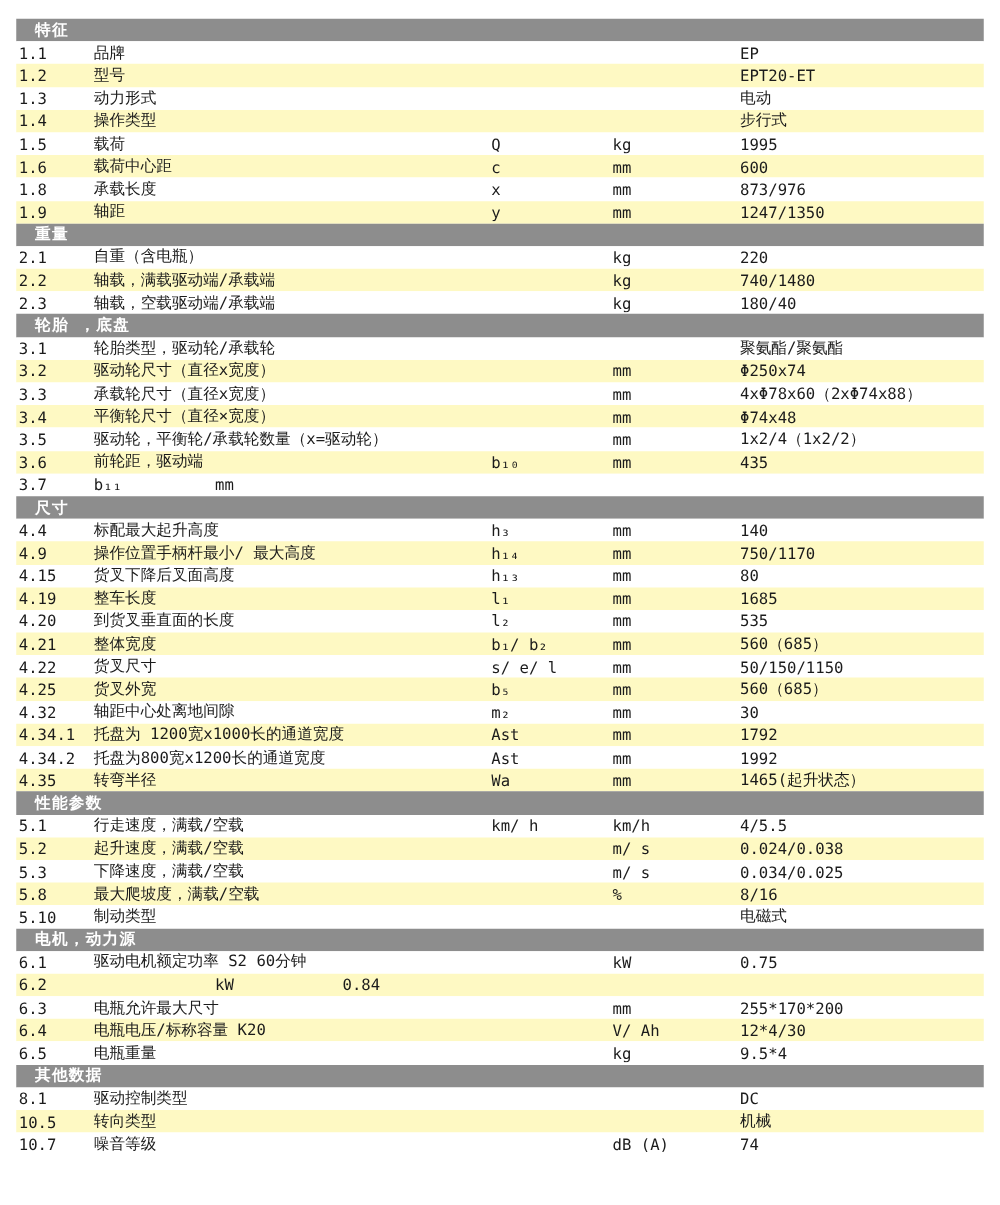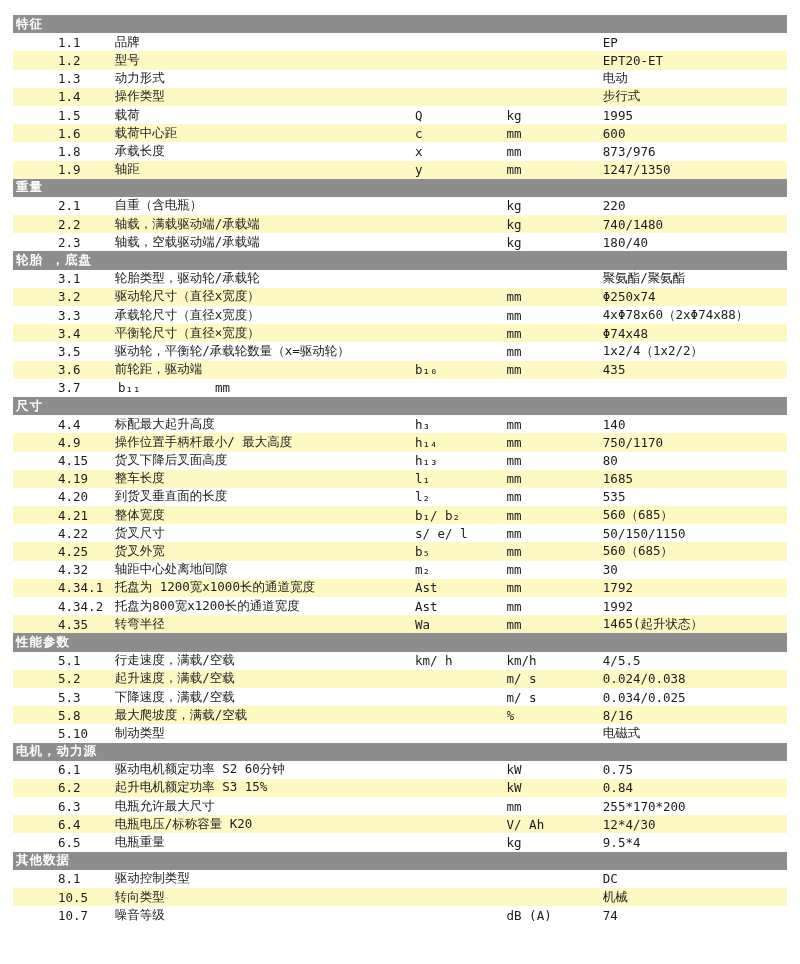--- a/index.html
+++ b/index.html
@@ -21,42 +21,42 @@
     width: 774px;
   }
   .sec {
     height: 18.2px;
     background: #8d8d8d;
     color: #ffffff;
     font-size: 12.5px;
     font-weight: bold;
     display: flex;
     align-items: center;
-    padding-left: 3px;
+    padding-left: 15px;
     box-sizing: border-box;
     letter-spacing: 1px;
     overflow: hidden;
   }
   .row {
     height: 18.2px;
     display: flex;
     align-items: center;
     font-size: 12.5px;
     background: #ffffff;
     overflow: hidden;
   }
   .row.alt {
     background: #fef9c3;
   }
   .c {
     box-sizing: border-box;
     white-space: nowrap;
     overflow: hidden;
   }
-  .c-no   { width: 62px;  padding-left: 2px; margin-left: 43px; }
+  .c-no   { width: 62px;  padding-left: 2px; }
   .c-desc { width: 318px; }
   .c-sym  { width: 97px;  }
   .c-unit { width: 102px; }
   .c-val  { width: 195px; }
 </style>
 </head>
 <body>
 
 <div class="spec-table">
     <div class="sec">特征</div>
@@ -310,21 +310,20 @@
     <div class="sec">电机，动力源</div>
     <div class="row">
       <div class="c c-no">6.1</div>
       <div class="c c-desc">驱动电机额定功率 S2 60分钟</div>
       <div class="c c-sym"></div>
       <div class="c c-unit">kW</div>
       <div class="c c-val">0.75</div>
     </div>
     <div class="row alt">
       <div class="c c-no">6.2</div>
-      <div class="c c-desc">起升电机额定功率 S3 15%</div>
       <div class="c c-sym"></div>
       <div class="c c-unit">kW</div>
       <div class="c c-val">0.84</div>
     </div>
     <div class="row">
       <div class="c c-no">6.3</div>
       <div class="c c-desc">电瓶允许最大尺寸</div>
       <div class="c c-sym"></div>
       <div class="c c-unit">mm</div>
       <div class="c c-val">255*170*200</div>

